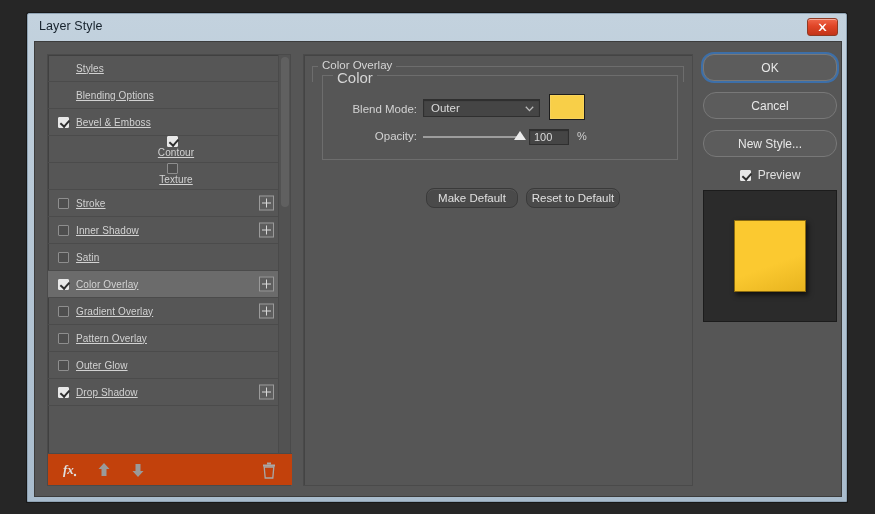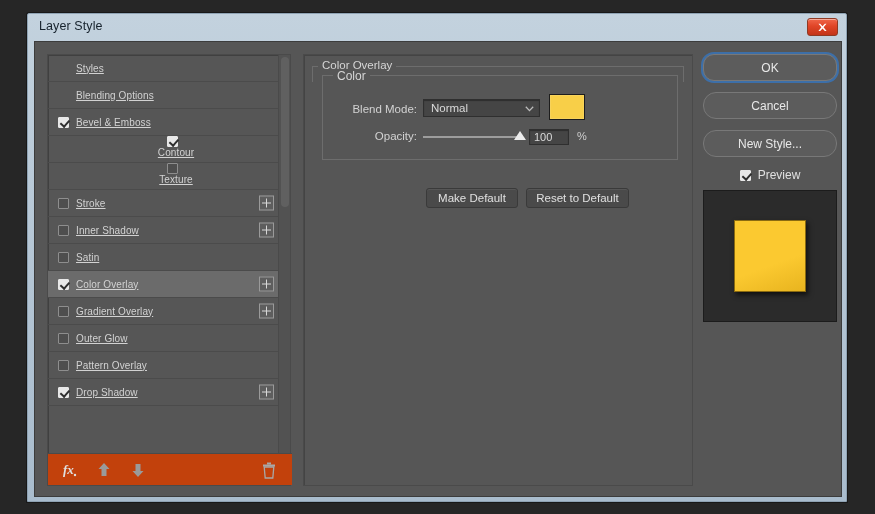--- a/index.html
+++ b/index.html
@@ -192,21 +192,21 @@
   }
   #color-group {
     position: absolute;
     left: 18px; top: 20px;
     width: 356px; height: 85px;
     border: 1px solid #6d6d6d;
   }
   #color-group-title {
     position: absolute;
     left: 10px; top: -7px;
-    font-size: 12px;
+    font-size: 15px;
     color: #d5d5d5;
     background: #565656;
     padding: 0 4px;
   }
 
   .field-label {
     position: absolute;
     font-size: 11.5px;
     color: #d2d2d2;
     text-align: right;
@@ -279,29 +279,29 @@
     left: 254px; top: 54px;
     font-size: 11px;
     color: #cfcfcf;
   }
 
   .dlg-btn {
     position: absolute;
     height: 20px;
     background: #4a4a4a;
     border: 1px solid #3a3a3a;
-    border-radius: 3px;
+    border-radius: 8px;
     box-shadow: inset 0 1px 0 rgba(255,255,255,0.07);
     font-size: 11.5px;
     color: #e0e0e0;
     display: flex; align-items: center; justify-content: center;
     cursor: pointer;
   }
   #make-default-btn  { left: 122px; top: 133px; width: 92px; }
-  #reset-default-btn { left: 222px; top: 133px; width: 103px; }
+  #reset-default-btn { left: 222px; top: 133px; width: 94px; }
 
   
   #right-column {
     position: absolute;
     left: 668px; top: 12px;
     width: 134px; height: 432px;
   }
   .side-btn {
     position: absolute;
     left: 0; width: 134px; height: 27px;
@@ -403,25 +403,25 @@
             <span class="style-label">Color Overlay</span>
             <span class="plus-btn"></span>
           </div>
           <div class="style-row">
             <span class="cb"></span>
             <span class="style-label">Gradient Overlay</span>
             <span class="plus-btn"></span>
           </div>
           <div class="style-row">
             <span class="cb"></span>
+            <span class="style-label">Pattern Overlay</span>
+          </div>
+          <div class="style-row">
+            <span class="cb"></span>
             <span class="style-label">Outer Glow</span>
-          </div>
-          <div class="style-row">
-            <span class="cb"></span>
-            <span class="style-label">Pattern Overlay</span>
           </div>
           <div class="style-row">
             <span class="cb checked"></span>
             <span class="style-label">Drop Shadow</span>
             <span class="plus-btn"></span>
           </div>
         </div>
 
       <div id="styles-scrollbar">
         <div id="styles-scrollthumb"></div>
@@ -457,21 +457,21 @@
     <div id="main-panel">
       <div id="section-box"></div>
       <div id="section-title">Color Overlay</div>
 
       <div id="color-group">
         <div id="color-group-title">Color</div>
 
         <div class="field-label" id="blend-mode-label">Blend Mode:</div>
 
         <div id="blend-mode-select">
-          <span id="blend-mode-value">Normal</span>
+          <span id="blend-mode-value">Outer</span>
           <svg id="blend-chevron" width="9" height="6" viewBox="0 0 9 6">
             <path d="M0.8 0.8 L4.5 4.6 L8.2 0.8" fill="none" stroke="#bdbdbd" stroke-width="1.3"></path>
           </svg>
         </div>
 
         <div id="color-swatch" style="background: rgb(248, 207, 72);"></div>
 
         <div class="field-label" id="opacity-label">Opacity:</div>
         <div id="opacity-slider-track"></div>
         <div id="opacity-slider-thumb"></div>

